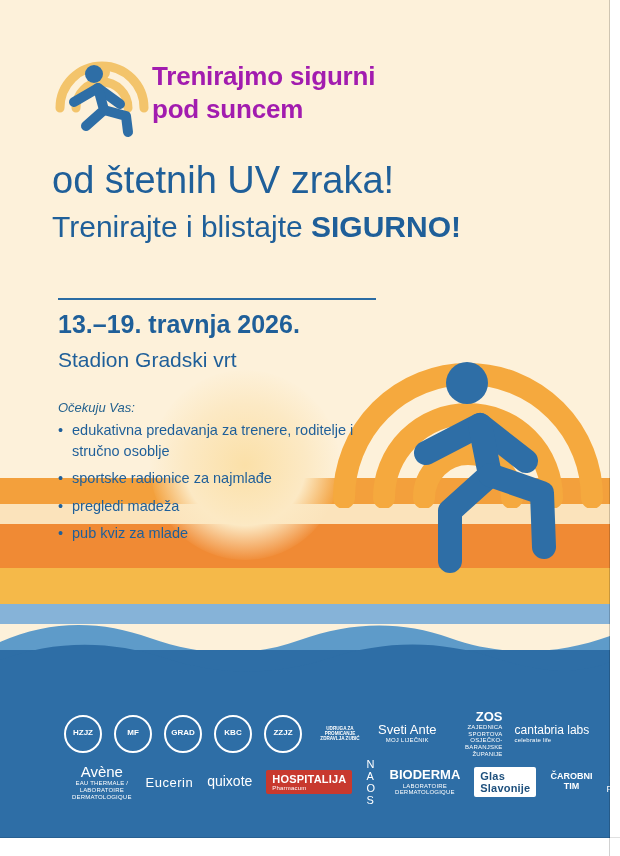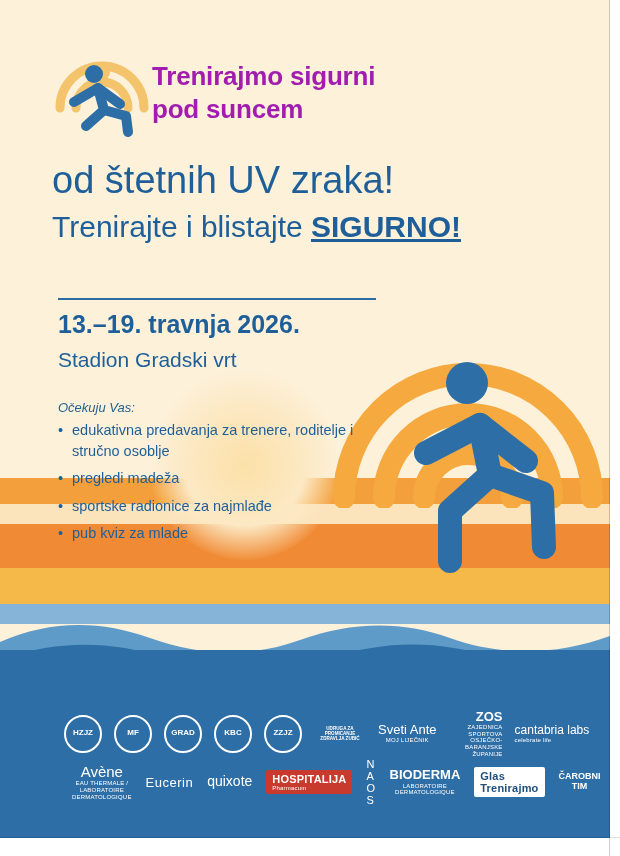--- a/index.html
+++ b/index.html
@@ -107,21 +107,21 @@
     font-size: 30px;
   }
   .headline .l1 b { font-weight: bold; }
   .headline .l2 {
     font-size: 38px;
   }
   .headline .l3 {
     font-size: 30px;
     margin-top: 8px;
   }
-  .headline .l3 b { font-weight: bold; text-decoration: underline; }
+  .headline .l3 b { font-weight: bold; }
 
   .rule {
     position: absolute;
     left: 58px; top: 298px;
     width: 318px; height: 2px;
     background: #2b6ca3;
   }
 
   .date {
     position: absolute;
@@ -273,22 +273,22 @@
     <div class="l3"><span>Trenirajte i blistajte </span><b>SIGURNO!</b></div>
   </div>
 
   <div class="rule"></div>
   <div class="date">13.–19. travnja 2026.</div>
   <div class="venue">Stadion Gradski vrt</div>
 
   <div class="expect-title">Očekuju Vas:</div>
   <ul class="expect-list">
     <li>edukativna predavanja za trenere, roditelje i stručno osoblje</li>
+    <li>sportske radionice za najmlađe</li>
     <li>pregledi madeža</li>
-    <li>sportske radionice za najmlađe</li>
     <li>pub kviz za mlade</li>
   </ul>
 
   <div class="sponsors">
 
     <div class="sp-row" style="left:64px; top:10px; gap:12px;">
       <div class="sp-circle">HZJZ</div>
       <div class="sp-circle">MF</div>
       <div class="sp-circle">GRAD</div>
       <div class="sp-circle">KBC</div>
@@ -319,21 +319,21 @@
       </div>
       <div class="sp-box" style="background:#c8392e;color:#fff;">
         <span>HOSPITALIJA</span>
         <span class="tiny">Pharmacum</span>
       </div>
       <div class="sp-white-text" style="font-size:11px;">N A O S</div>
       <div class="sp">
         <span style="font-size:13px; font-weight:bold;">BIODERMA</span>
         <span class="tiny">LABORATOIRE DERMATOLOGIQUE</span>
       </div>
-      <div class="sp-box">Glas Trenirajmo</div>
+      <div class="sp-box">Glas Slavonije</div>
       <div class="sp" style="font-size:9px; font-weight:bold;">ČAROBNI TIM</div>
       <div class="sp">
         <span class="tiny">by</span>
         <span style="font-size:9px;">HUMED PHARMA</span>
       </div>
 
     </div>
   </div>
 
   <div class="bg-white-right"></div>

